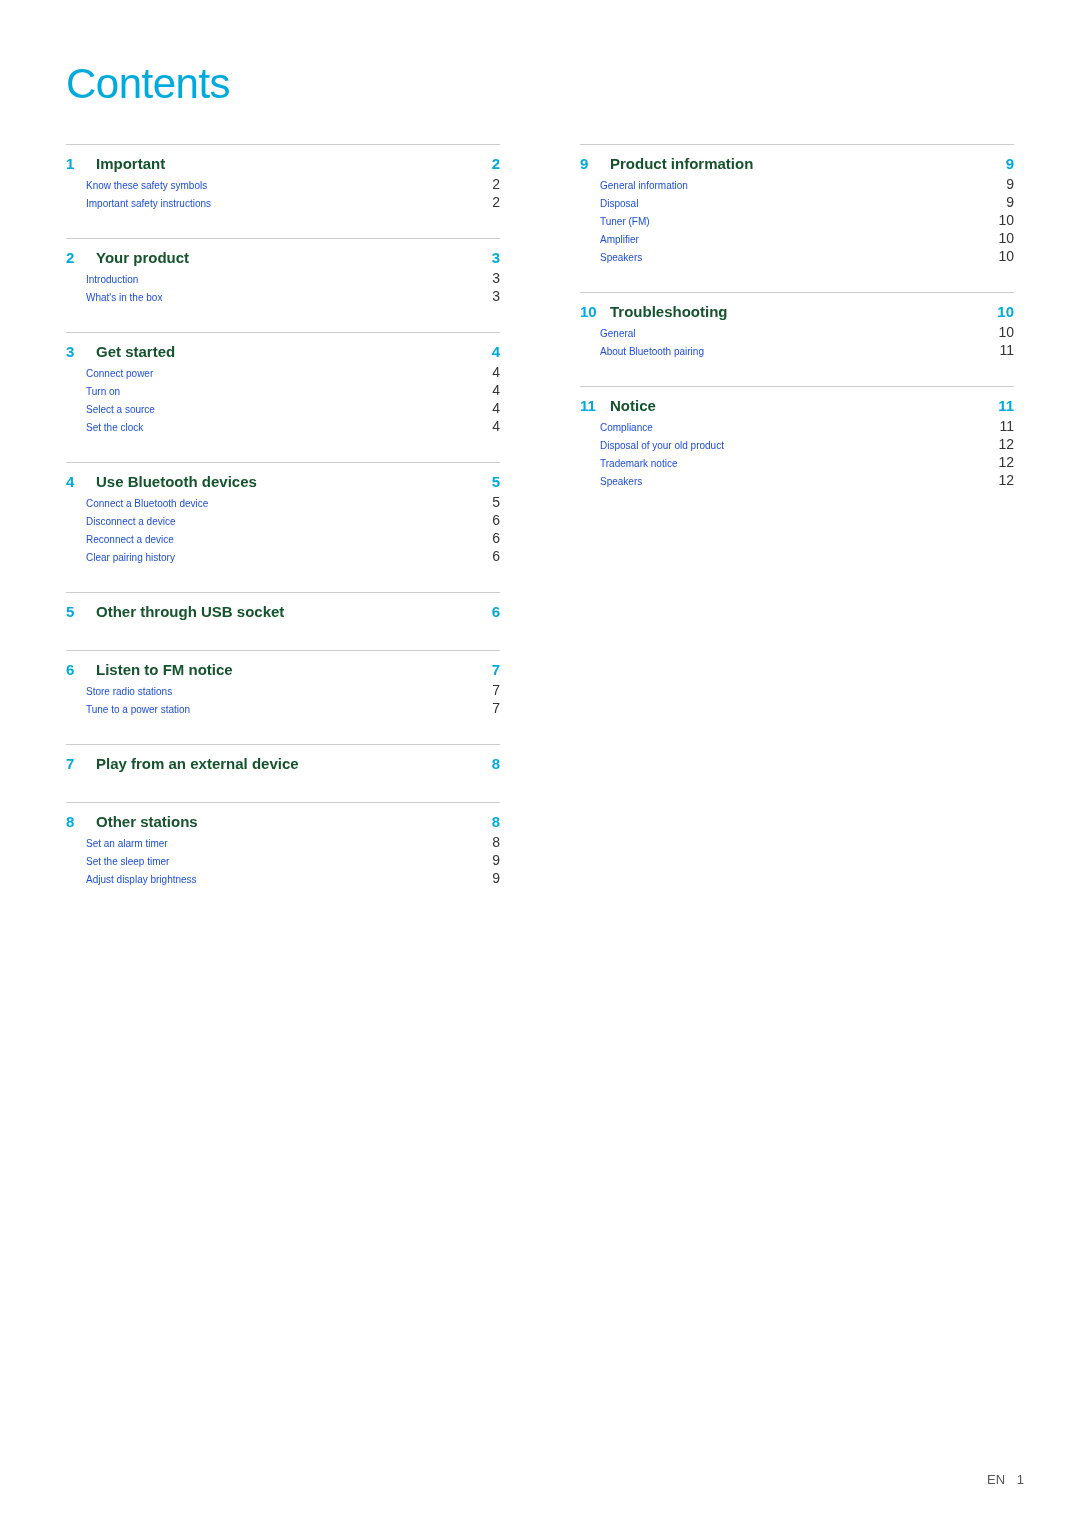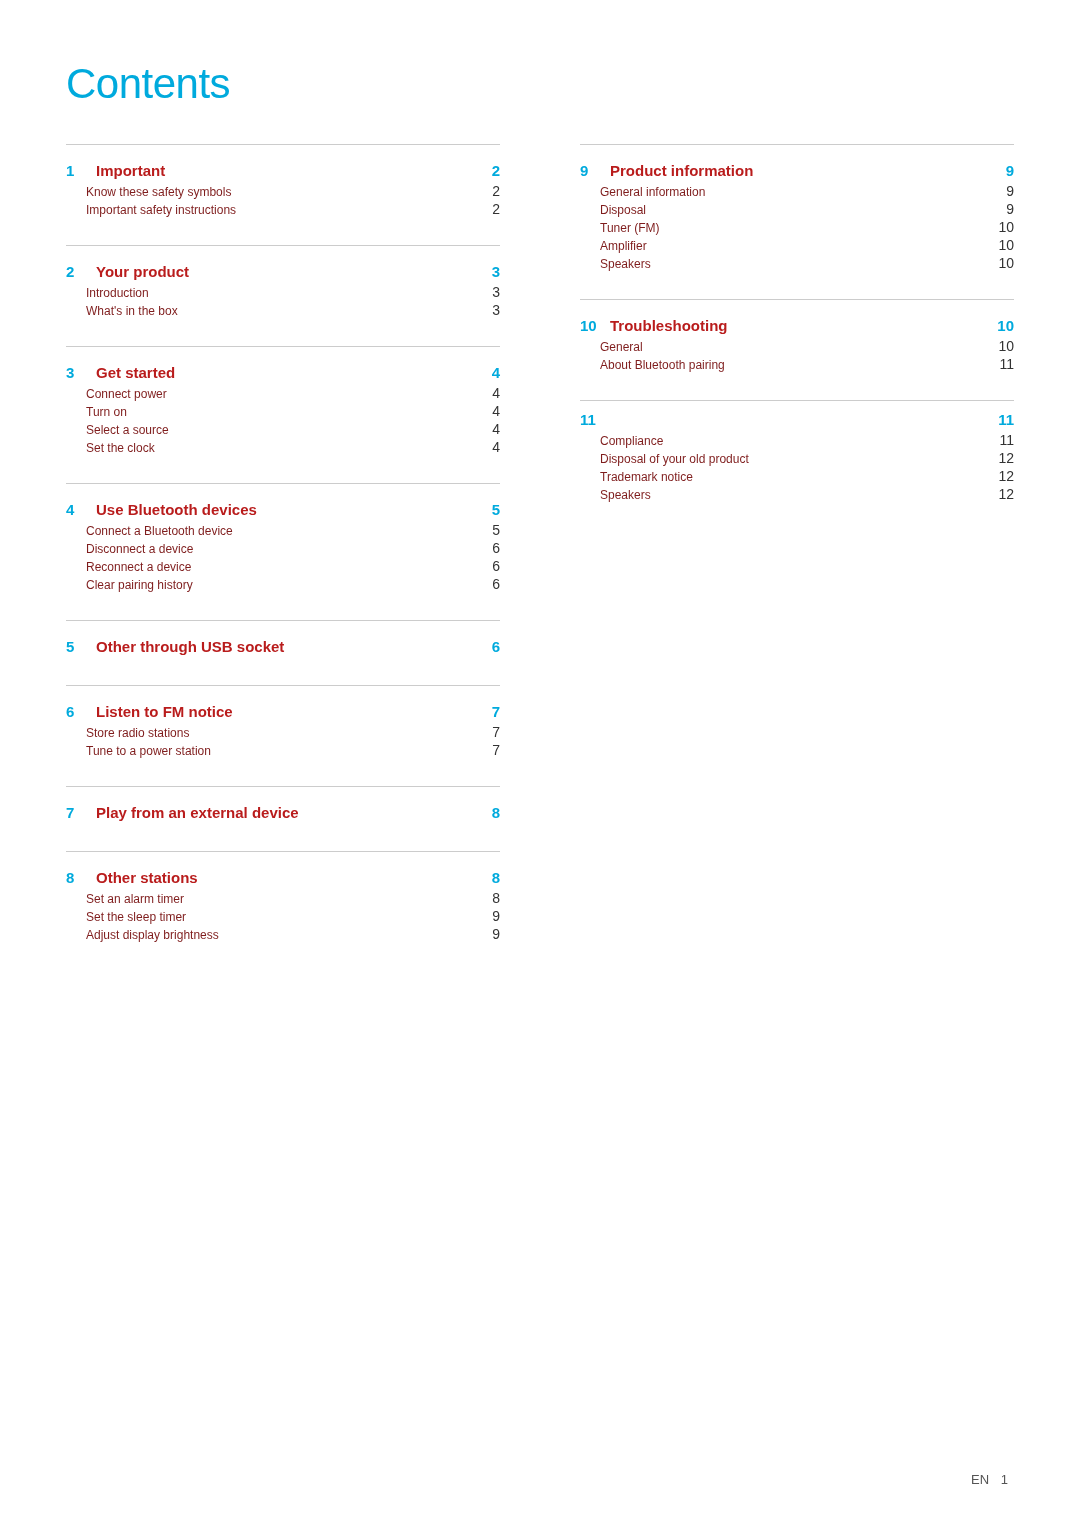--- a/index.html
+++ b/index.html
@@ -59,56 +59,55 @@
       font-weight: bold;
       color: #00aadd;
       margin-right: 10px;
       min-width: 20px;
     }
 
     .toc-heading-label {
       flex: 1;
       font-size: 15px;
       font-weight: bold;
-      color: #b91c1c;
-      margin-top: 7px;
+      color: #14532d;
     }
 
     .toc-heading-page {
       font-size: 15px;
       font-weight: bold;
       color: #00aadd;
     }
 
     .toc-sub-row {
       display: flex;
       justify-content: space-between;
       align-items: baseline;
       padding-left: 20px;
       margin-bottom: 2px;
     }
 
     .toc-sub-label {
-      font-size: 12px;
-      color: #7f1d1d;
+      font-size: 10px;
+      color: #1d4ed8;
     }
 
     .toc-sub-page {
       font-size: 14px;
       color: #333;
     }
 
     .toc-section-gap {
       height: 14px;
     }
 
     .footer {
       position: fixed;
       bottom: 40px;
-      right: 72px;
+      right: 56px;
       font-size: 13px;
       color: #555;
     }
 
     .footer-lang {
       color: #555;
       margin-right: 8px;
     }
 
     .footer-num {
@@ -307,20 +306,21 @@
         <div class="toc-sub-row">
           <span class="toc-sub-label">About Bluetooth pairing</span>
           <span class="toc-sub-page">11</span>
         </div>
         <div class="toc-section-gap"></div>
       </div>
       <div class="toc-section">
         <hr class="toc-divider">
         <div class="toc-heading-row">
           <span class="toc-heading-num">11</span>
+          <span class="toc-heading-label">Notice</span>
           <span class="toc-heading-page">11</span>
         </div>
         <div class="toc-sub-row">
           <span class="toc-sub-label">Compliance</span>
           <span class="toc-sub-page">11</span>
         </div>
         <div class="toc-sub-row">
           <span class="toc-sub-label">Disposal of your old product</span>
           <span class="toc-sub-page">12</span>
         </div>

